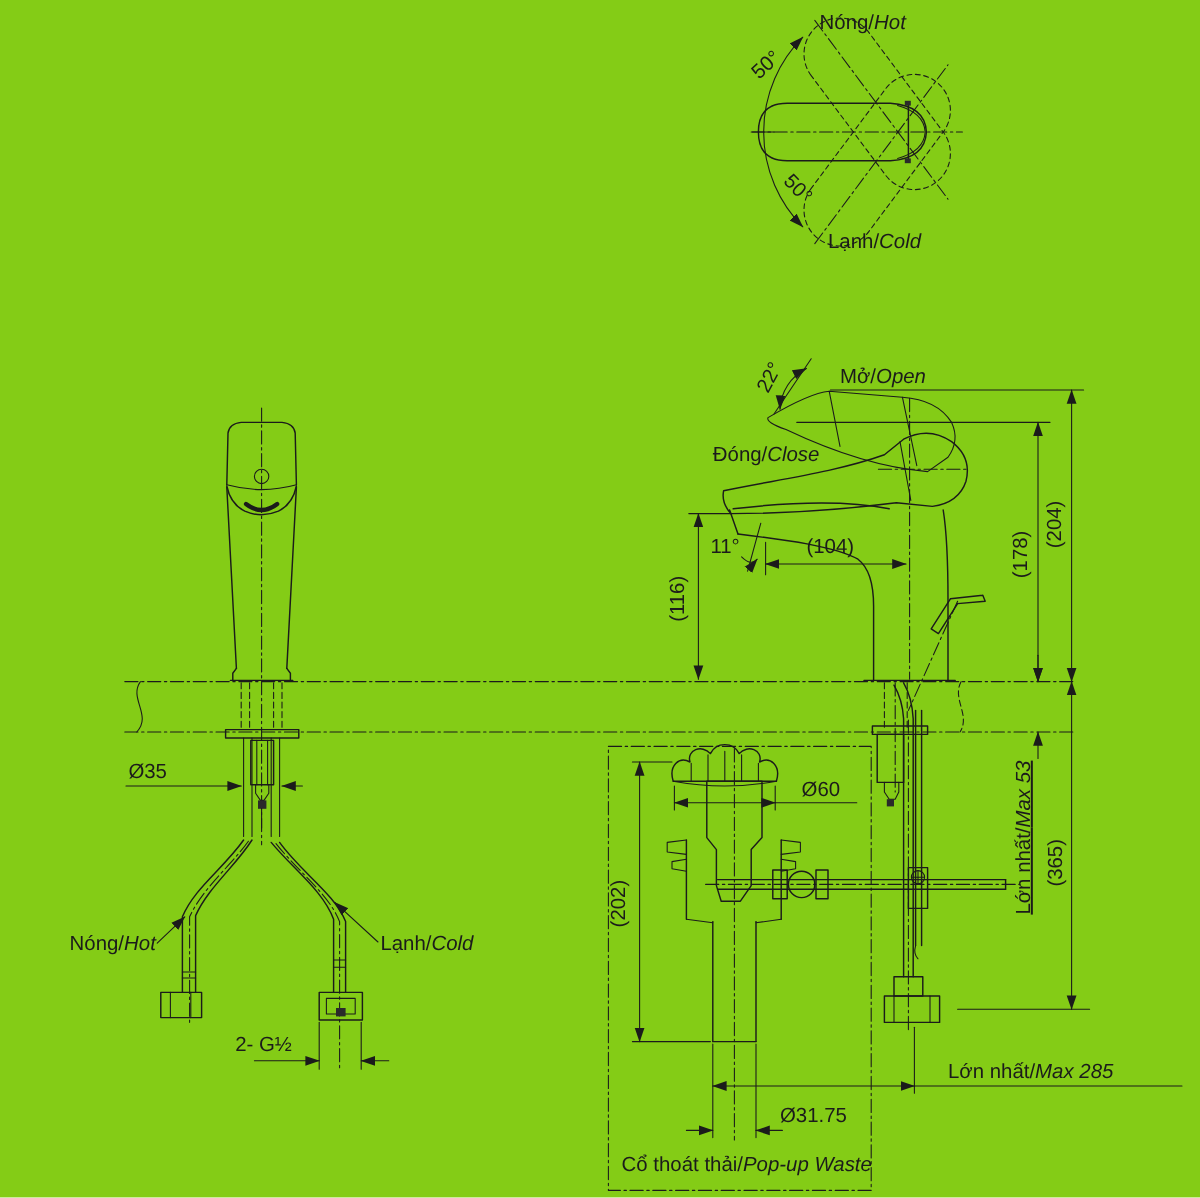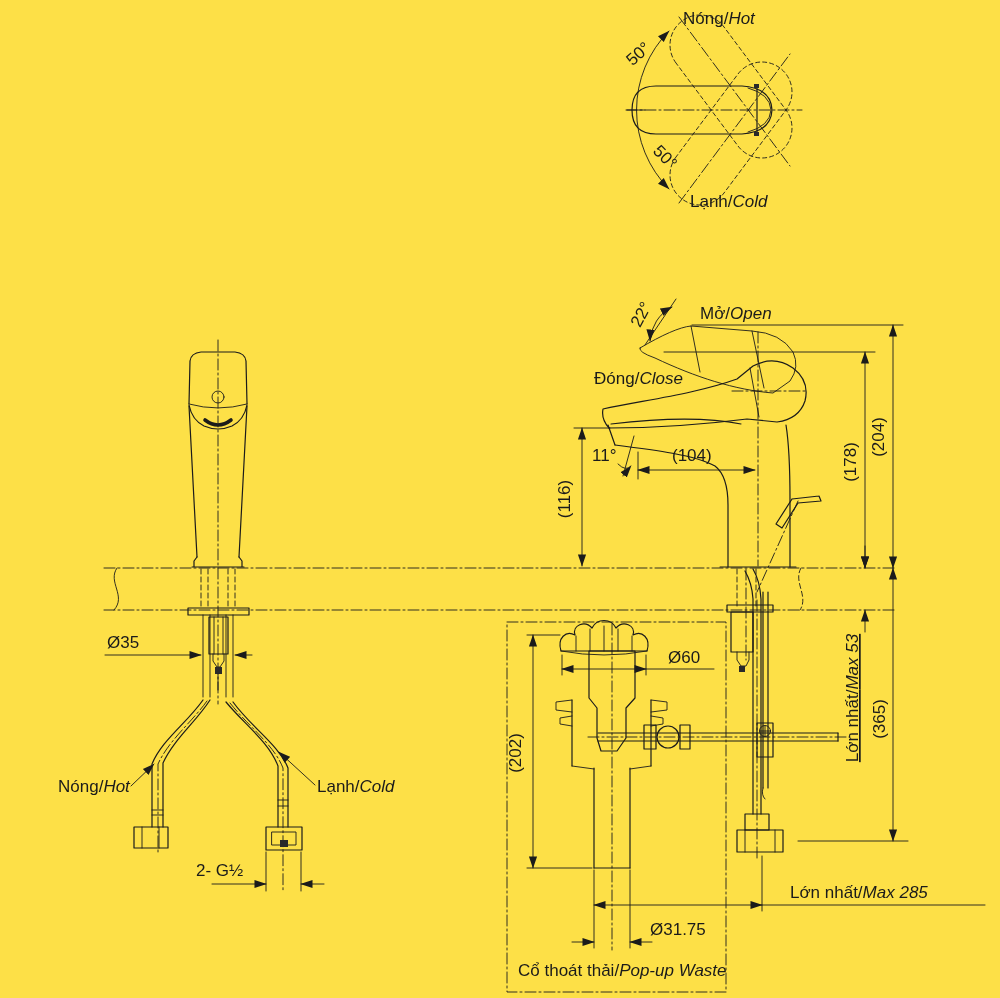--- a/index.html
+++ b/index.html
@@ -1,16 +1,16 @@
 <!DOCTYPE html>
 <html><head>
 <meta charset="utf-8">
 <style>
   html,body{margin:0;padding:0;background:#ffffff;}
-  .stage{width:1000px;height:998px;background:#fde047;position:relative;}
+  .stage{width:1000px;height:998px;background:#84cc16;position:relative;}
   svg{display:block;}
   .t{font-family:"Liberation Sans","DejaVu Sans",sans-serif;font-size:17px;fill:#1b1b1b;}
   .ti{font-style:italic;}
   .ln{fill:none;stroke:#1b1b1b;stroke-width:1.2;stroke-linecap:round;stroke-linejoin:round;}
   .thin{stroke-width:0.9;}
   .dd{stroke-dasharray:11 3 2 3;stroke-width:0.9;}
   .dsh{stroke-dasharray:5 3;stroke-width:0.9;}
   .pill{stroke-dasharray:4 3;stroke-width:0.9;}
   .dk{fill:#2a2a2a;stroke:none;}
 </style>

